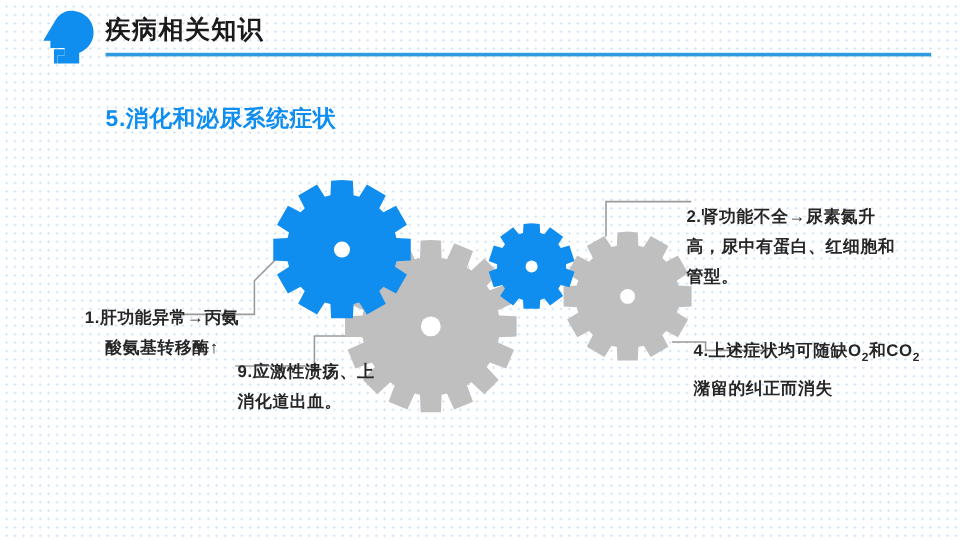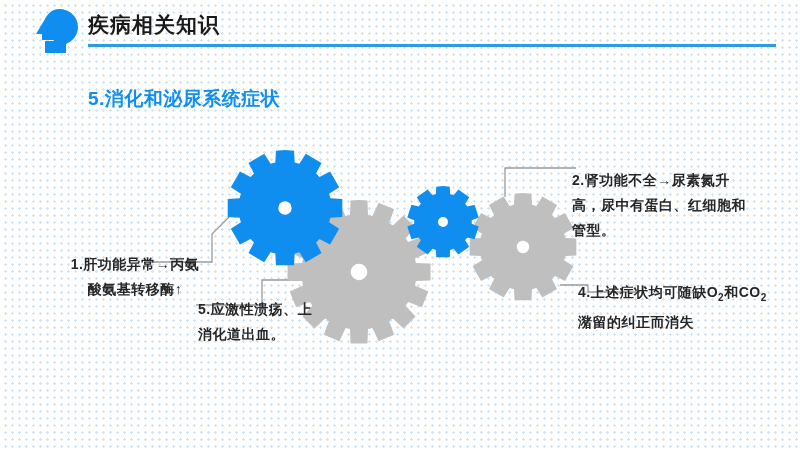--- a/index.html
+++ b/index.html
@@ -114,19 +114,19 @@
           <circle cx="285" cy="208" r="6.67" fill="#ffffff"></circle>
         </g>
         <g>
           <path d="M443.00,186.00L449.75,186.64L450.16,194.10L453.60,195.22L458.33,189.43L469.24,197.36L465.19,203.64L467.32,206.57L474.55,204.66L478.72,217.49L471.74,220.19L471.74,223.81L478.72,226.51L474.55,239.34L467.32,237.43L465.19,240.36L469.24,246.64L458.33,254.57L453.60,248.78L450.16,249.90L449.75,257.36L436.25,257.36L435.84,249.90L432.40,248.78L427.67,254.57L416.76,246.64L420.81,240.36L418.68,237.43L411.45,239.34L407.28,226.51L414.26,223.81L414.26,220.19L407.28,217.49L411.45,204.66L418.68,206.57L420.81,203.64L416.76,197.36L427.67,189.43L432.40,195.22L435.84,194.10L436.25,186.64Z" fill="#0f8ef0"></path>
           <circle cx="443" cy="222" r="5" fill="#ffffff"></circle>
         </g>
       </g>
   </svg>
 
   <div class="callout" id="callout-1">1.肝功能异常→丙氨酸氨基转移酶↑</div>
-  <div class="callout" id="callout-2">5.应激性溃疡、上消化道出血。</div>
+  <div class="callout" id="callout-2">9.应激性溃疡、上消化道出血。</div>
   <div class="callout" id="callout-3">2.肾功能不全→尿素氮升高，尿中有蛋白、红细胞和管型。</div>
   <div class="callout" id="callout-4">
     <span>4.上述症状均可随缺O</span><sub>2</sub><span>和CO</span><sub>2</sub><span>潴留的纠正而消失</span>
   </div>
 
 </div>
 
 </body></html>

